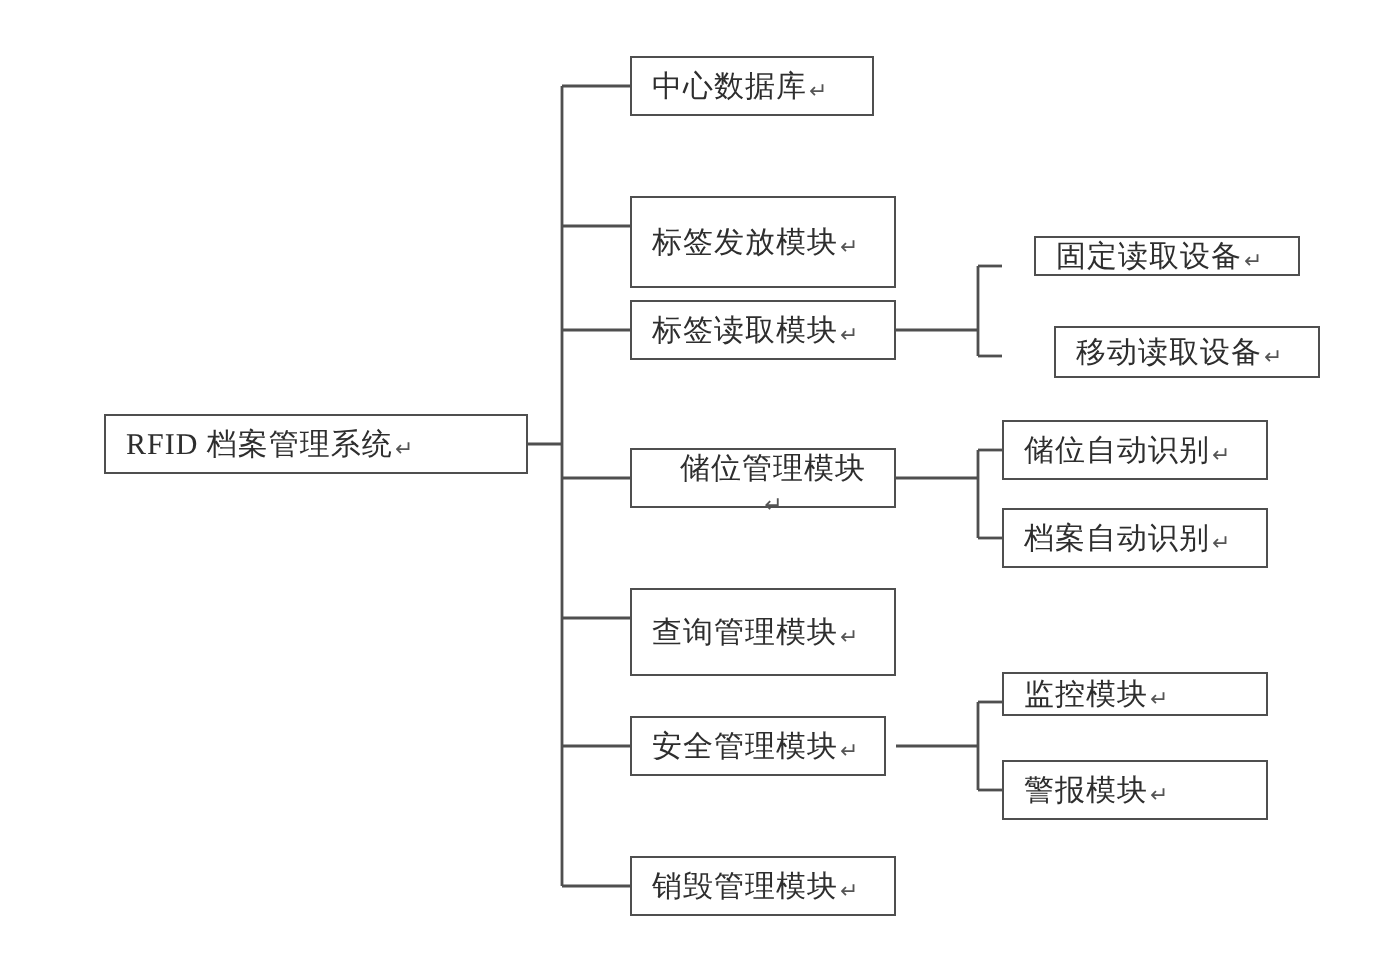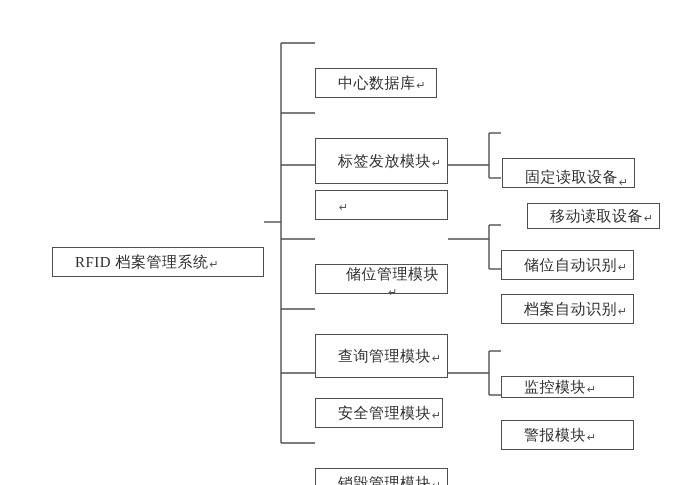--- a/index.html
+++ b/index.html
@@ -22,26 +22,25 @@
     width: 693px;
     height: 485px;
   }
   .node {
     position: absolute;
     box-sizing: border-box;
     background: #ffffff;
     border: 1px solid #4f4f4f;
     display: flex;
     align-items: center;
-    padding-left: 22px;
+    padding-left: 10px;
     font-size: 15px;
     color: #2e2e2e;
     white-space: nowrap;
     letter-spacing: 0.5px;
-    margin-top: 40px;
   }
   .return-mark {
     font-size: 11px;
     color: #555555;
     margin-left: 1px;
     transform: translateY(2px);
     font-family: "DejaVu Sans", sans-serif;
   }
 </style>
 </head>
@@ -90,20 +89,21 @@
     <span>中心数据库</span>
       <span class="return-mark">↵</span>
   </div>
 
   <div class="node" style="left:315px; top:98px; width:133px; height:46px;">
     <span>标签发放模块</span>
       <span class="return-mark">↵</span>
   </div>
 
   <div class="node" style="left:315px; top:150px; width:133px; height:30px;">
+    <span>标签读取模块</span>
       <span class="return-mark">↵</span>
   </div>
 
   <div class="node" style="left:315px; top:224px; width:133px; height:30px;flex-direction:column;">
     <span>储位管理模块</span>
       <span class="return-mark">↵</span>
   </div>
 
   <div class="node" style="left:315px; top:294px; width:133px; height:44px;">
     <span>查询管理模块</span>
@@ -113,21 +113,21 @@
   <div class="node" style="left:315px; top:358px; width:128px; height:30px;">
     <span>安全管理模块</span>
       <span class="return-mark">↵</span>
   </div>
 
   <div class="node" style="left:315px; top:428px; width:133px; height:30px;">
     <span>销毁管理模块</span>
       <span class="return-mark">↵</span>
   </div>
 
-  <div class="node" style="left:502px; top:118px; width:133px; height:30px;align-items:flex-end;">
+  <div class="node" style="left:517px; top:118px; width:133px; height:20px;">
     <span>固定读取设备</span>
       <span class="return-mark">↵</span>
   </div>
 
   <div class="node" style="left:527px; top:163px; width:133px; height:26px;">
     <span>移动读取设备</span>
       <span class="return-mark">↵</span>
   </div>
 
   <div class="node" style="left:501px; top:210px; width:133px; height:30px;">

